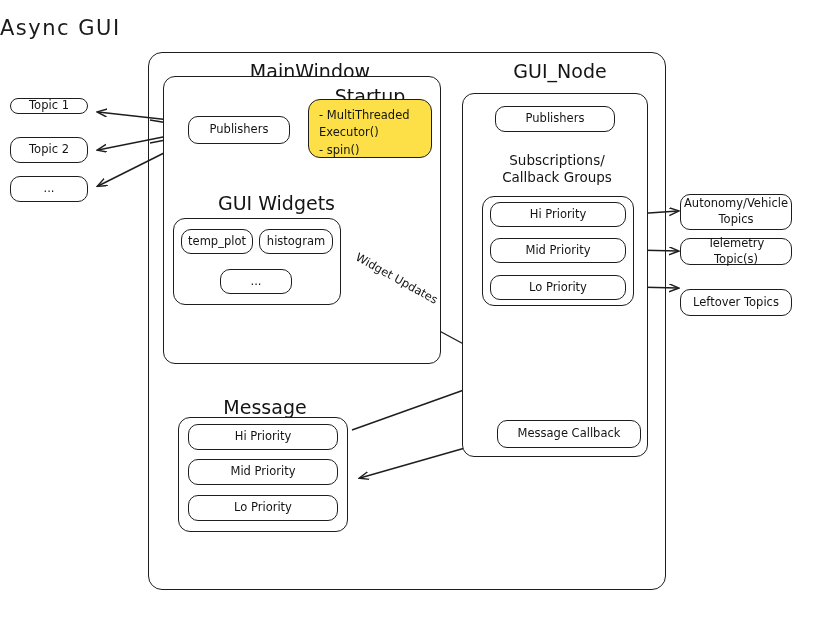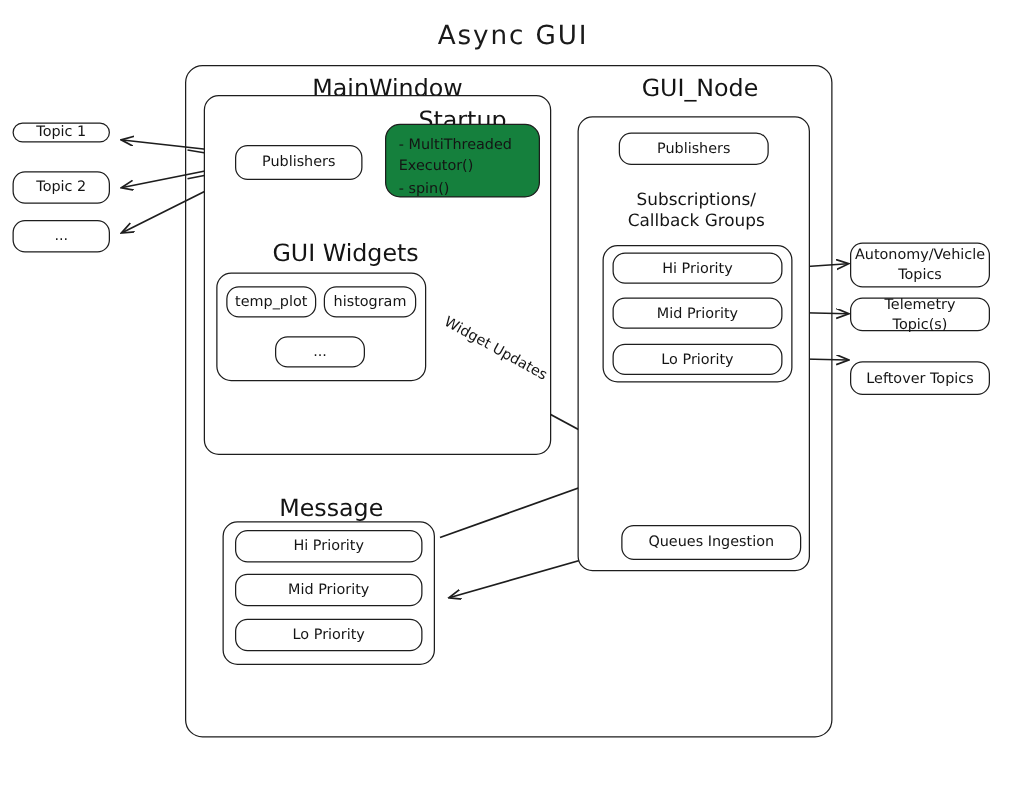--- a/index.html
+++ b/index.html
@@ -25,21 +25,20 @@
     position: absolute;
     left: 0; top: 0;
     width: 821px;
     height: 634px;
     pointer-events: none;
   }
   .title {
     position: absolute;
     left: 0; right: 0;
     top: 16px;
-    text-align: center;
     font-size: 21px;
     letter-spacing: 1.5px;
     color: #1a1a1a;
   }
   
   .box {
     position: absolute;
     box-sizing: border-box;
     border: 1.6px solid #1d1d1d;
     border-radius: 10px;
@@ -72,21 +71,21 @@
     text-align: center;
     font-size: 19px;
     color: #141414;
     line-height: 1.25;
   }
   .codebox {
     position: absolute;
     box-sizing: border-box;
     border: 1.6px solid #1d1d1d;
     border-radius: 12px;
-    background: #15803d;
+    background: #fde047;
     font-size: 11.5px;
     line-height: 1.5;
     padding: 7px 10px;
     color: #141414;
     white-space: pre-line;
     text-align: left;
   }
   .rotlabel {
     position: absolute;
     font-size: 11.5px;
@@ -194,21 +193,21 @@
     <span>Hi Priority</span>
   </div>
   <div class="box" style="left:490px; top:238px; width:136px; height:25px;">
     <span>Mid Priority</span>
   </div>
   <div class="box" style="left:490px; top:275px; width:136px; height:25px;">
     <span>Lo Priority</span>
   </div>
 
   <div class="box" style="left:497px; top:420px; width:144px; height:28px;">
-    <span>Queues Ingestion</span>
+    <span>Message Callback</span>
   </div>
 
   <div class="box" style="left:680px; top:194px; width:112px; height:36px;">
     <span>Autonomy/Vehicle Topics</span>
   </div>
   <div class="box" style="left:680px; top:238px; width:112px; height:27px;">
     <span>Telemetry Topic(s)</span>
   </div>
   <div class="box" style="left:680px; top:289px; width:112px; height:27px;">
     <span>Leftover Topics</span>

